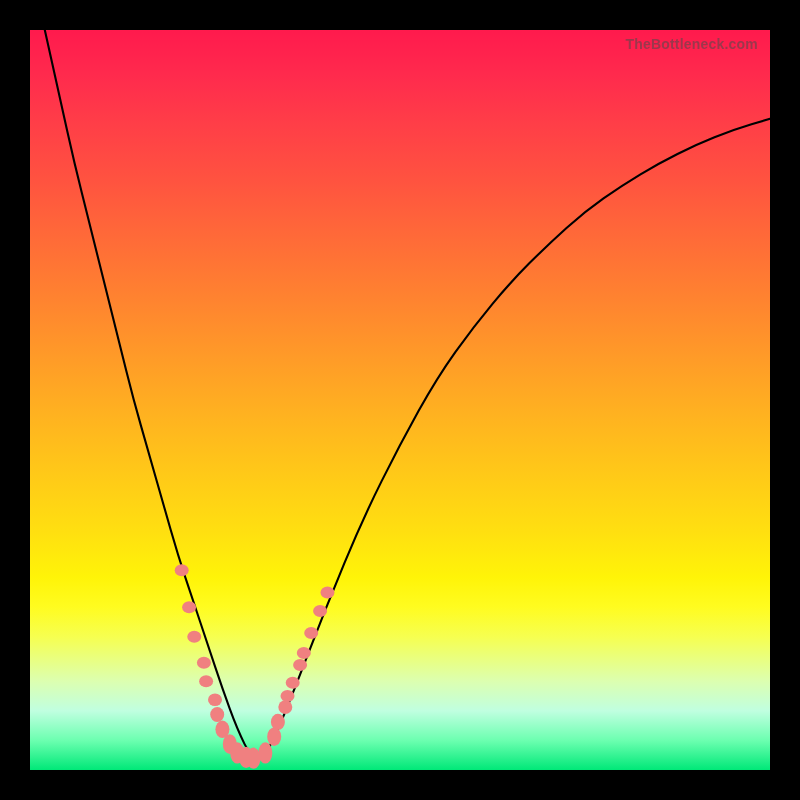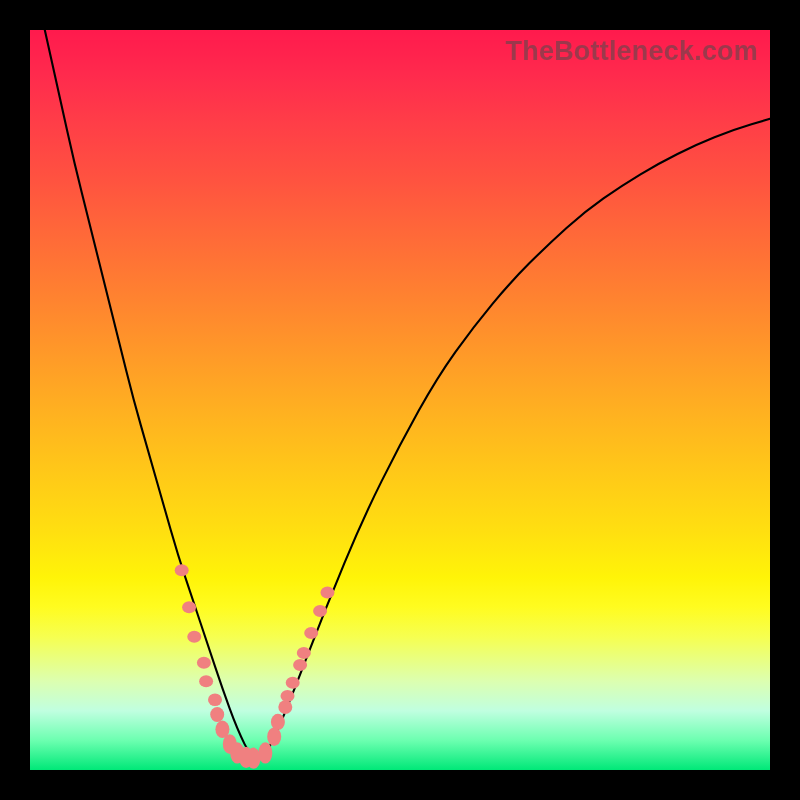--- a/index.html
+++ b/index.html
@@ -38,21 +38,21 @@
       #dcffb0 88%,
       #c0ffe0 92%,
       #6cffb0 96%,
       #00e878 100%);
   }
   .watermark {
     position: absolute;
     top: 6px;
     right: 12px;
     font-family: Arial, Helvetica, sans-serif;
-    font-size: 27px;
+    font-size: 14px;
     font-weight: 600;
     color: #4c4c4c;
     opacity: 0.55;
     letter-spacing: 0.2px;
     user-select: none;
   }
   svg.curves {
     position: absolute;
     left: 0;
     top: 0;

